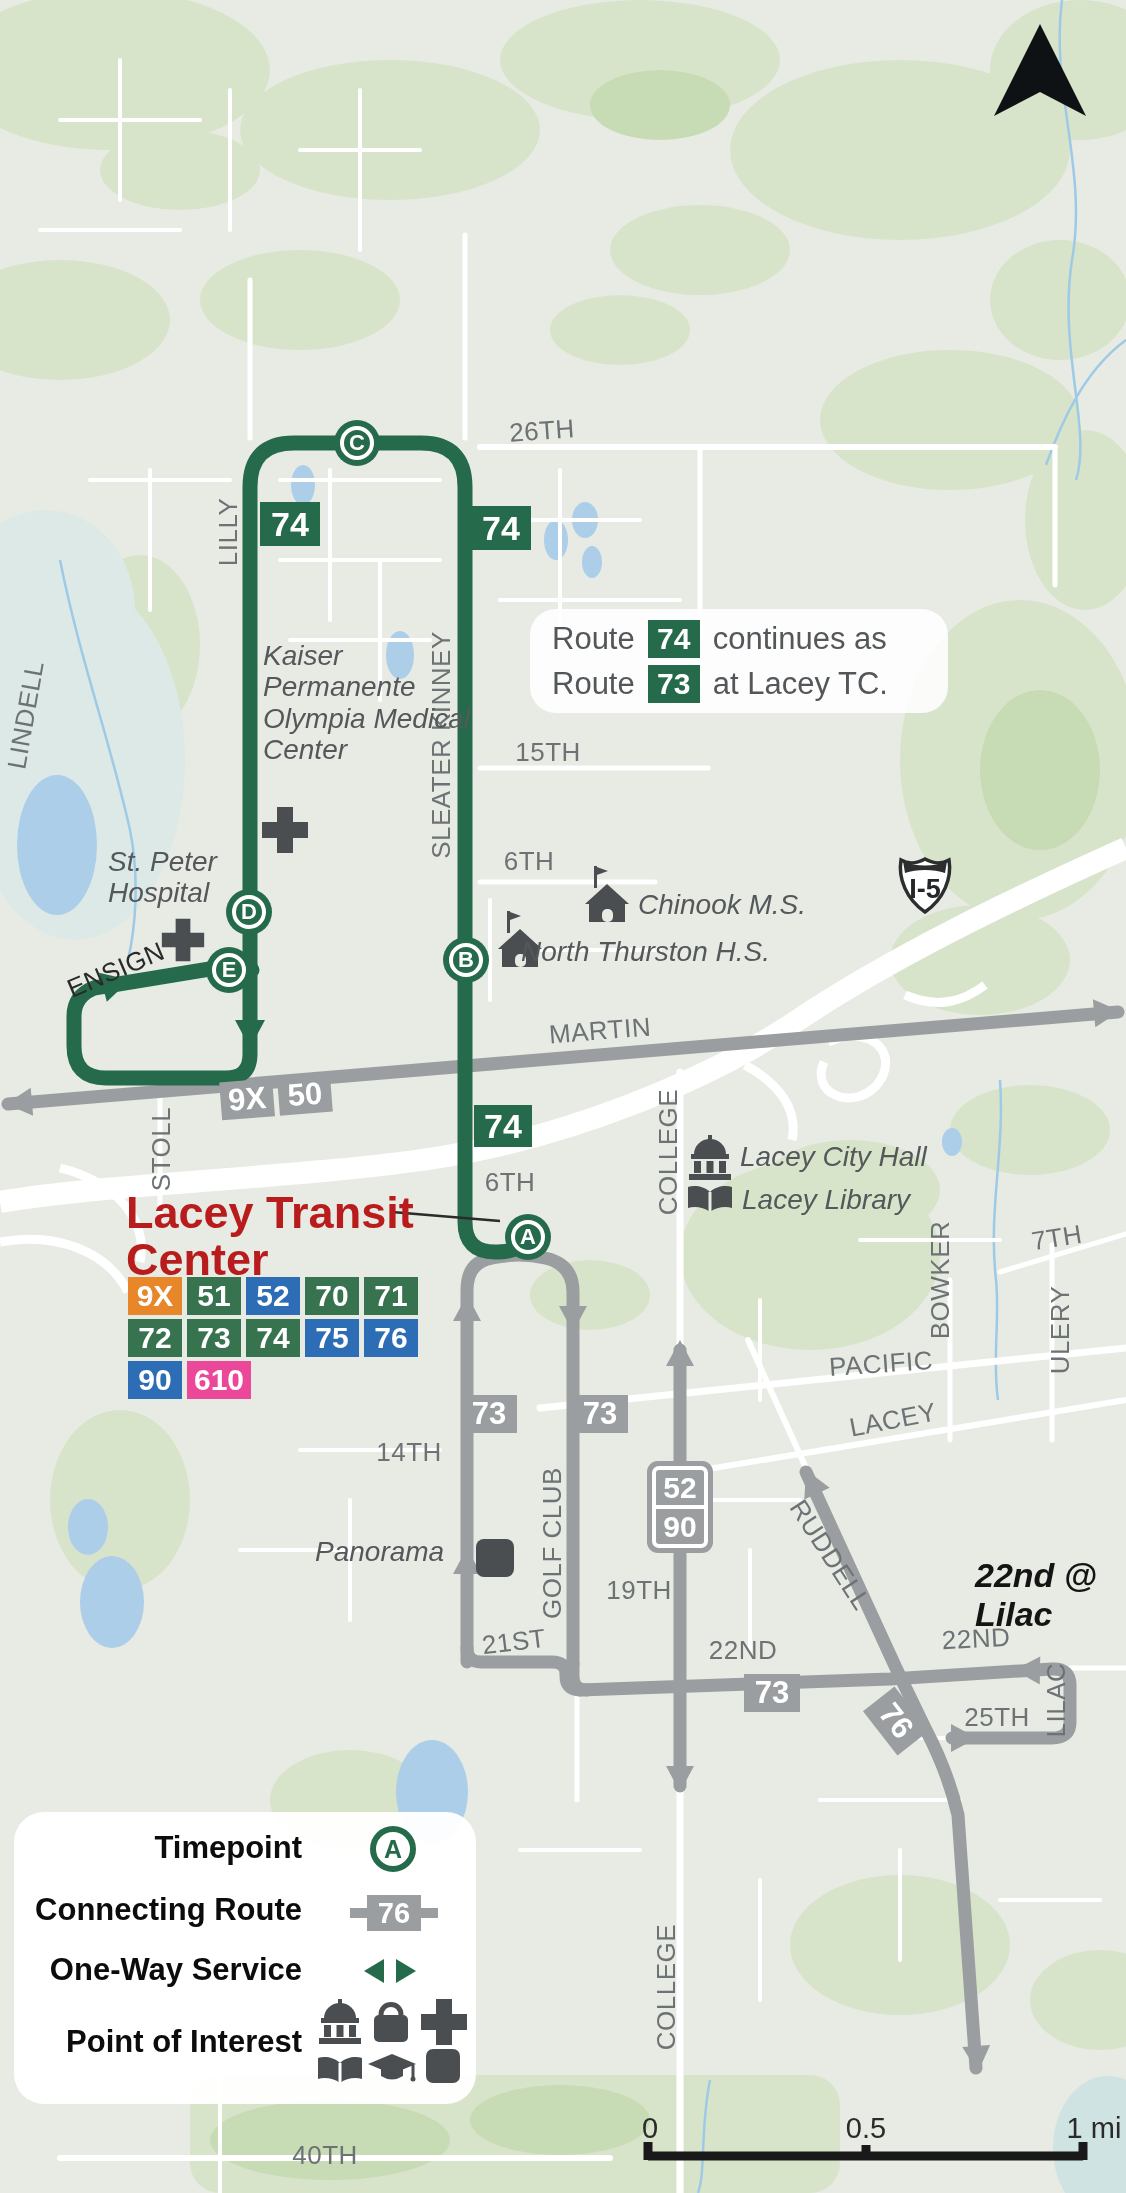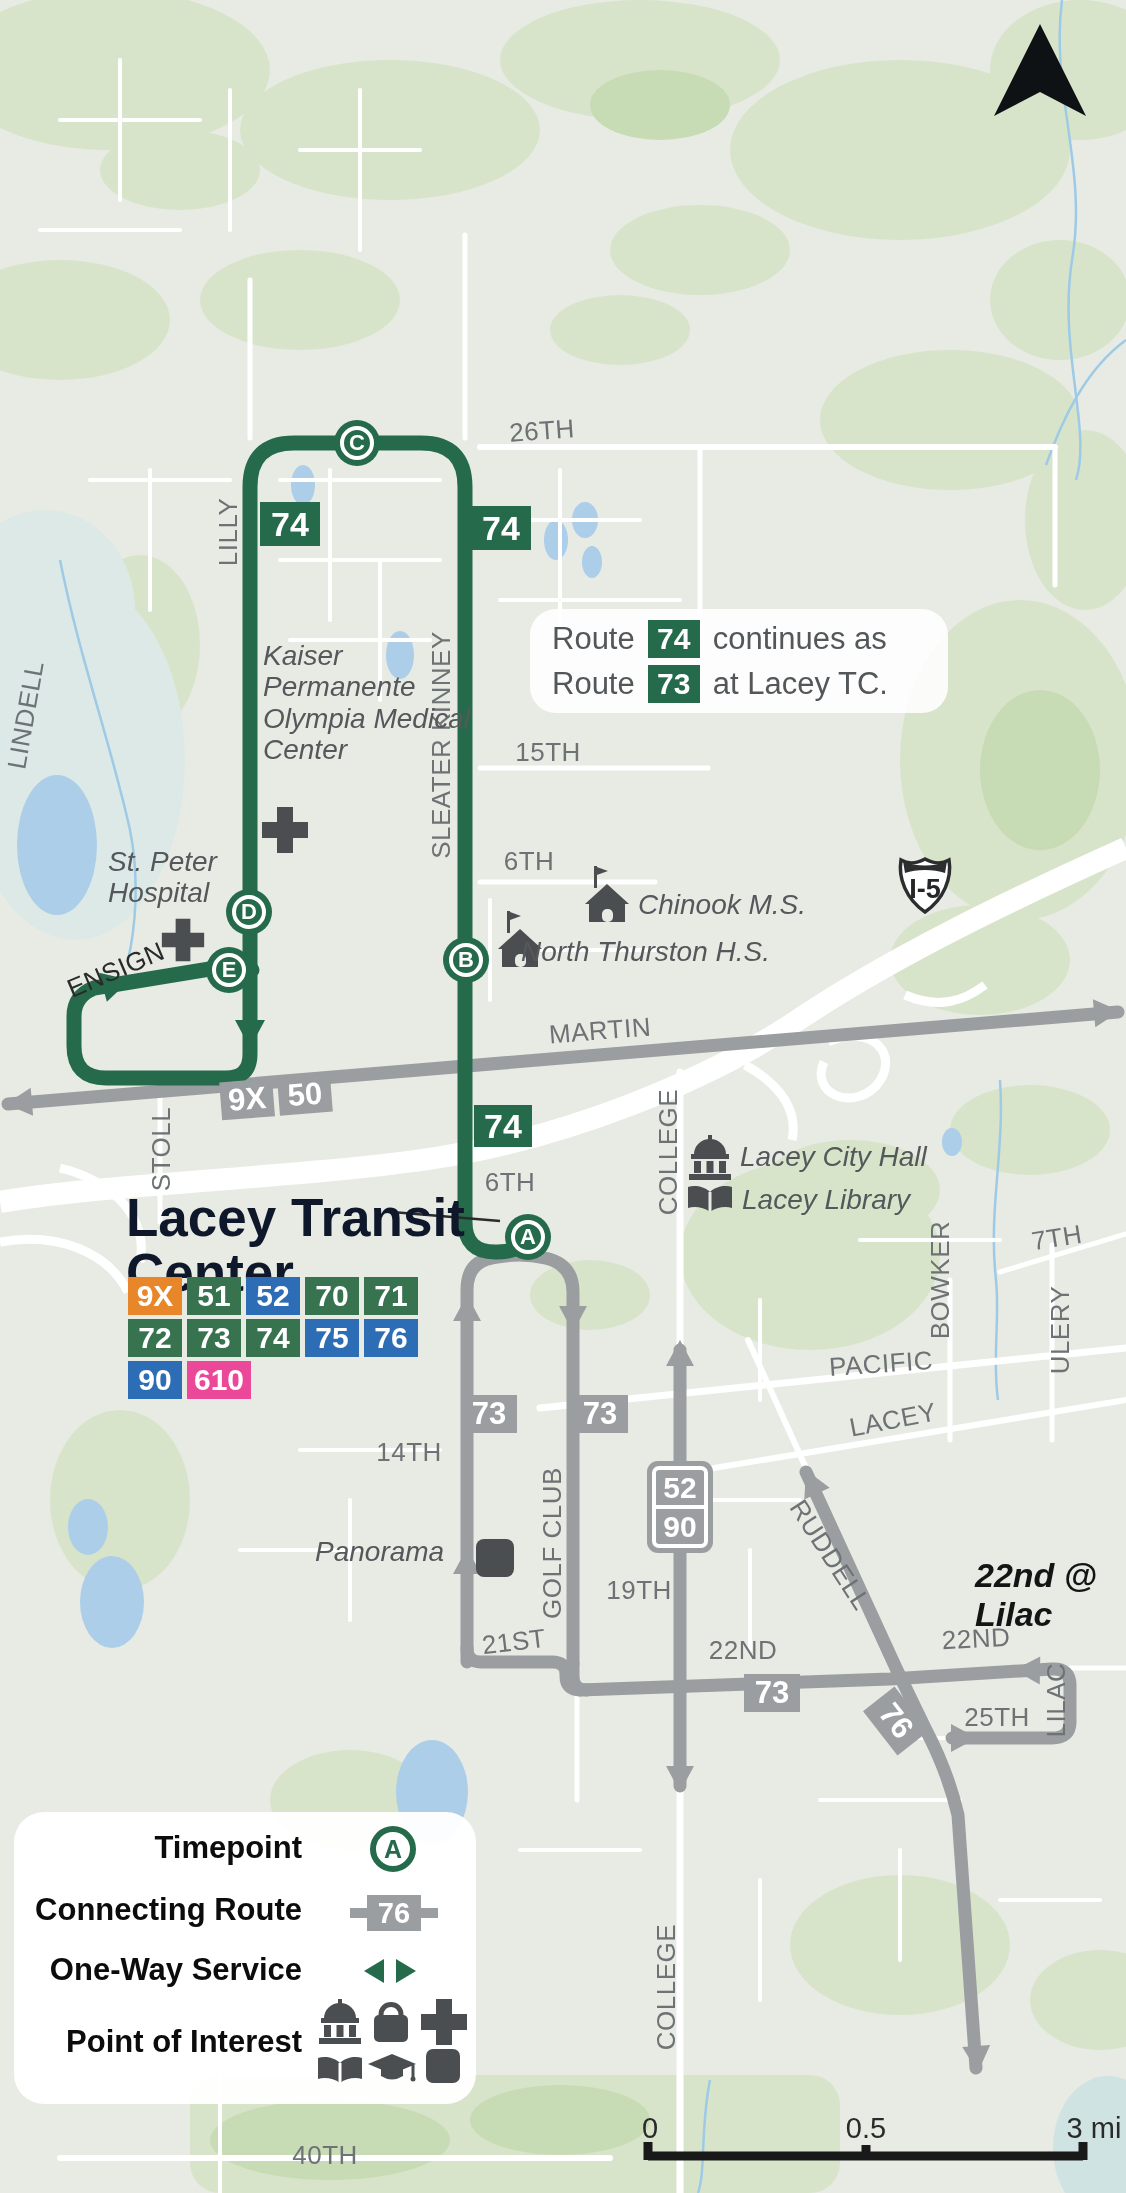--- a/index.html
+++ b/index.html
@@ -9,21 +9,21 @@
 
   
   .street{position:absolute;color:#6d7275;font-size:26px;letter-spacing:.5px;white-space:nowrap;}
 
   
   .poi{position:absolute;color:#54585b;font-style:italic;font-size:28px;line-height:1.12;}
 
   
   .stop{position:absolute;color:#141414;font-weight:bold;font-style:italic;font-size:34px;line-height:1.15;white-space:nowrap;}
 
-  .tc-title{position:absolute;color:#0f172a;font-weight:bold;font-size:53px;line-height:1.04;white-space:nowrap;}
+  .tc-title{position:absolute;color:#b91c1c;font-weight:bold;font-size:45px;line-height:1.04;white-space:nowrap;}
 
   
   .tp{position:absolute;width:26px;height:26px;border-radius:50%;background:#256b4b;border:4px solid #fff;
       box-shadow:0 0 0 6px #256b4b;color:#fff;font-weight:bold;font-size:22px;display:flex;align-items:center;
       justify-content:center;transform:translate(-50%,-50%);}
   .tp-legend{position:absolute;width:34px;height:34px;border-radius:50%;background:#fff;border:6px solid #256b4b;
       color:#256b4b;font-weight:bold;font-size:25px;display:flex;align-items:center;justify-content:center;
       transform:translate(-50%,-50%);}
 
   
@@ -430,15 +430,15 @@
 
   <div class="lbl-legend" style="left:302px;top:1848px">Timepoint</div>
   <div class="lbl-legend" style="left:302px;top:1910px">Connecting Route</div>
   <div class="lbl-legend" style="left:302px;top:1970px">One-Way Service</div>
   <div class="lbl-legend" style="left:302px;top:2042px">Point of Interest</div>
   <div class="tp-legend" style="left:393px;top:1849px">A</div>
   <div class="badge bg-gray" style="left:394px;top:1913px;width:54px;height:36px;font-size:29px">76</div>
 
   <div class="scale-label" style="left:650px;top:2128px">0</div>
   <div class="scale-label" style="left:866px;top:2128px">0.5</div>
-  <div class="scale-label" style="left:1094px;top:2128px">3 mi</div>
+  <div class="scale-label" style="left:1094px;top:2128px">1 mi</div>
 
 </div>
 
 </body></html>

